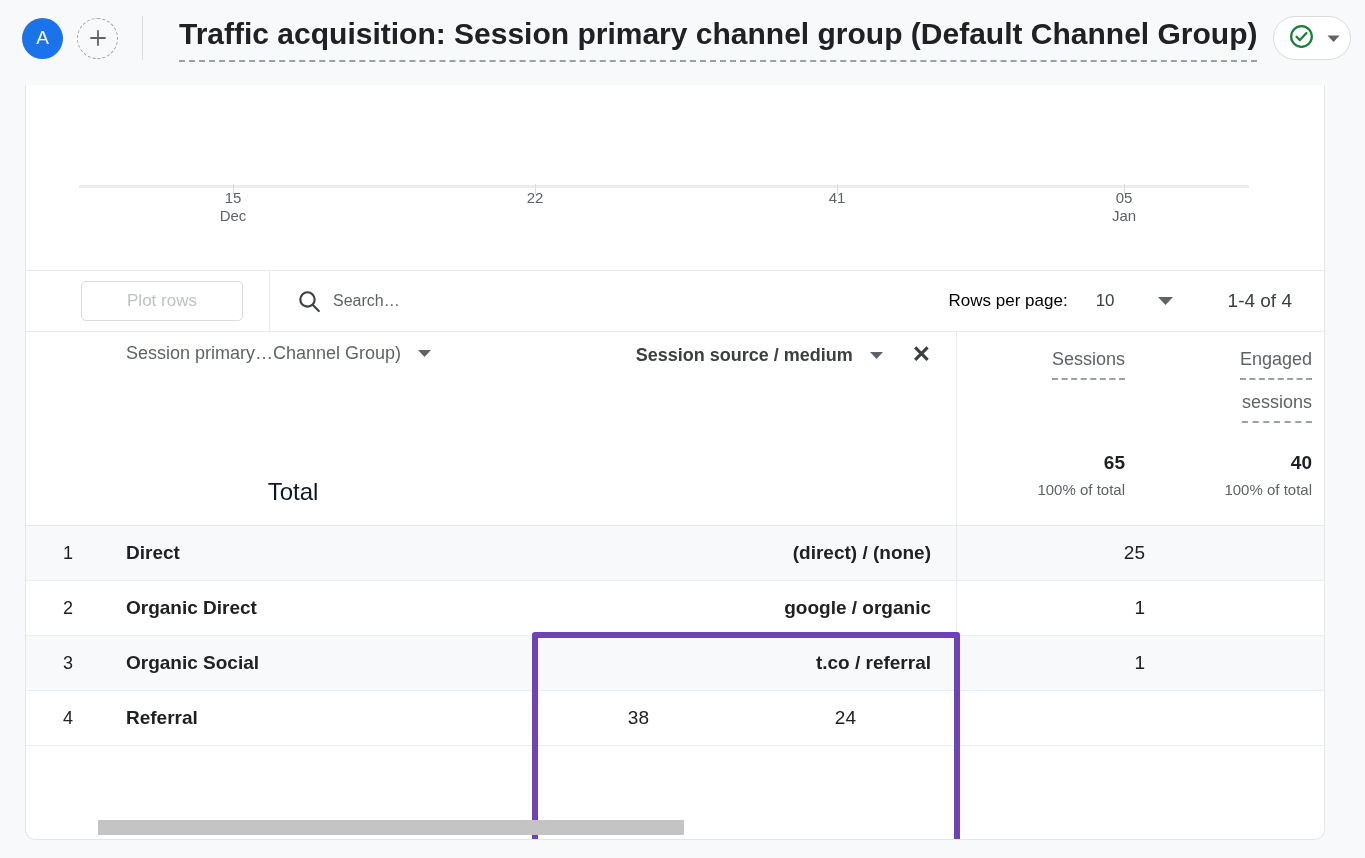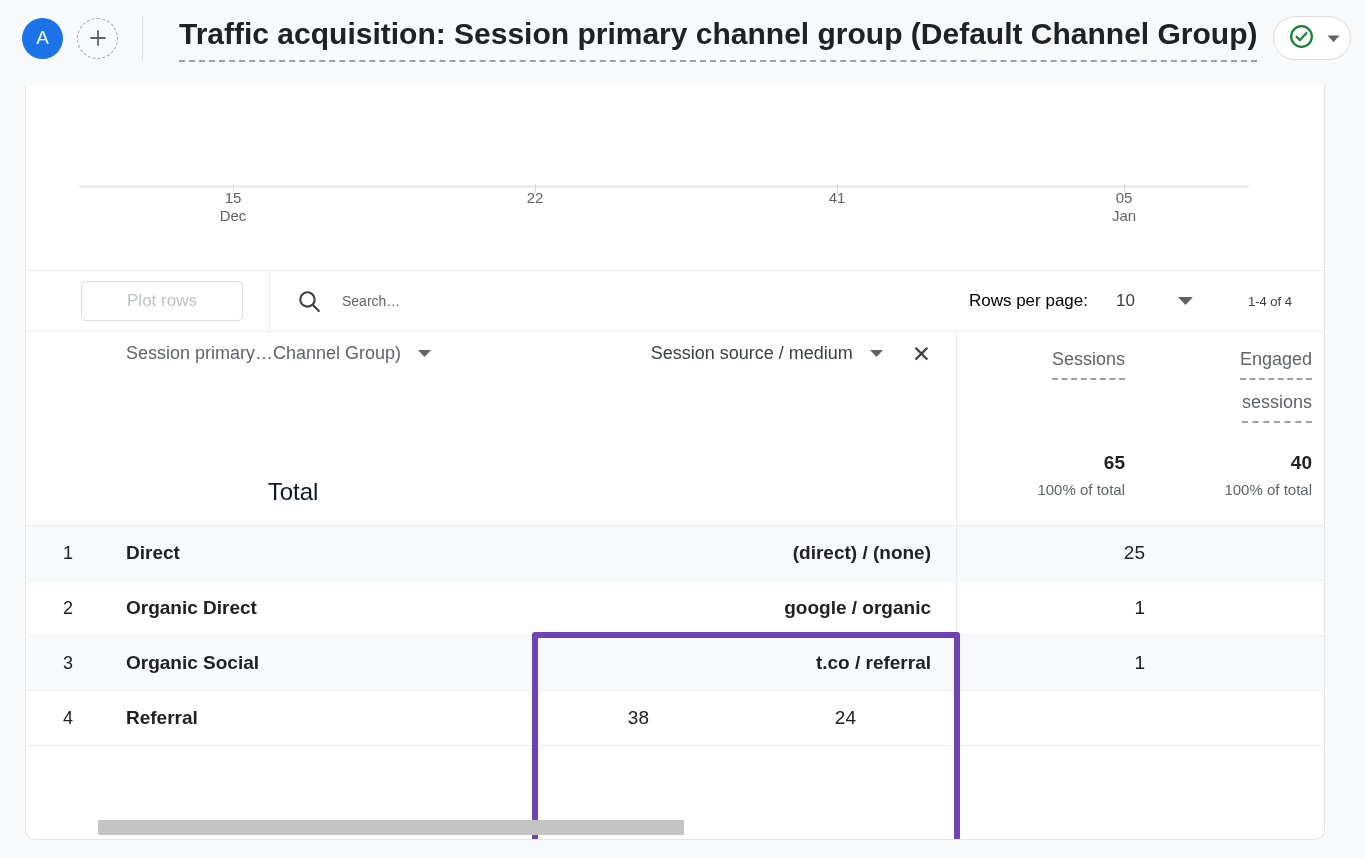--- a/index.html
+++ b/index.html
@@ -174,42 +174,42 @@
     margin-left: 26px;
     flex: 1 1 auto;
     min-width: 0;
   }
   .search-icon { color: #3c4043; display: flex; flex: none; }
   .search-input {
     border: none;
     outline: none;
     background: transparent;
     font-family: "Liberation Sans", sans-serif;
-    font-size: 14px;
+    font-size: 16px;
     color: #3c4043;
-    margin-left: 19px;
+    margin-left: 10px;
     width: 100%;
     padding: 0;
   }
   .search-input::placeholder { color: #5f6368; opacity: 1; }
   .rows-per-page {
     display: flex;
     align-items: center;
     font-size: 17px;
     color: #3c4043;
     flex: none;
     margin-right: 0;
   }
   .rpp-label { color: #000000; }
   .rpp-value { margin-left: 28px; }
   .rpp-caret { margin-left: 42px; color: #5f6368; display: flex; }
   .range-label {
     margin-left: 54px;
     margin-right: 32px;
-    font-size: 13px;
+    font-size: 19px;
     color: #3c4043;
     flex: none;
   }
 
   
   .table {
     position: absolute;
     top: 247px;
     left: 0;
     width: 1298px;
@@ -235,23 +235,24 @@
     display: flex;
     align-items: center;
     font-size: 18px;
     color: #5f6368;
     white-space: nowrap;
   }
   .dimsel.active { color: #3c4043; }
   .dimsel .caret { margin-left: 16px; color: #5f6368; display:flex; }
   .dim2-wrap {
     display: flex;
-    align-items: flex-start;
+    align-items: flex-end;
     justify-content: flex-end;
     white-space: nowrap;
+    font-weight: bold;
   }
   .close-x {
     margin-left: 28px;
     font-size: 23px;
     color: #3c4043;
     line-height: 1;
   }
   .metric-hdr {
     display: inline-block;
     font-size: 18px;

